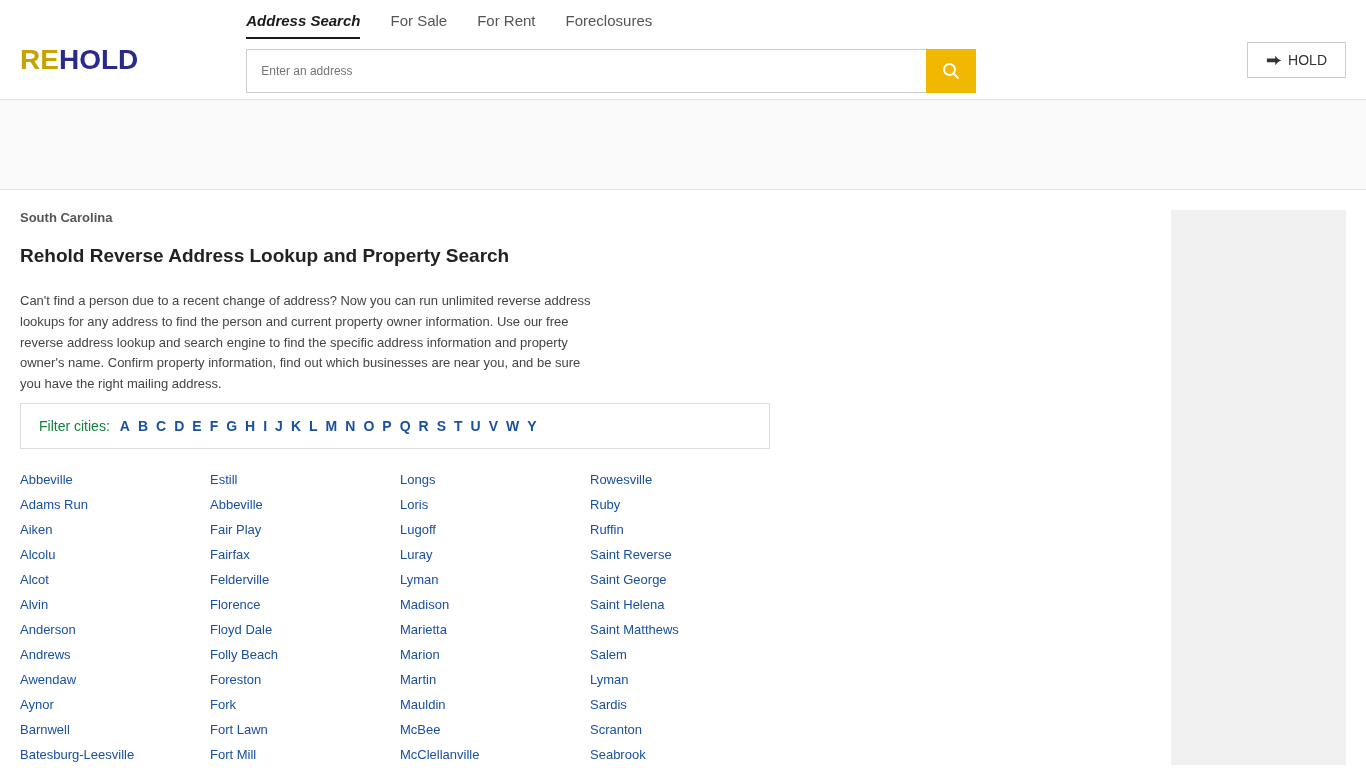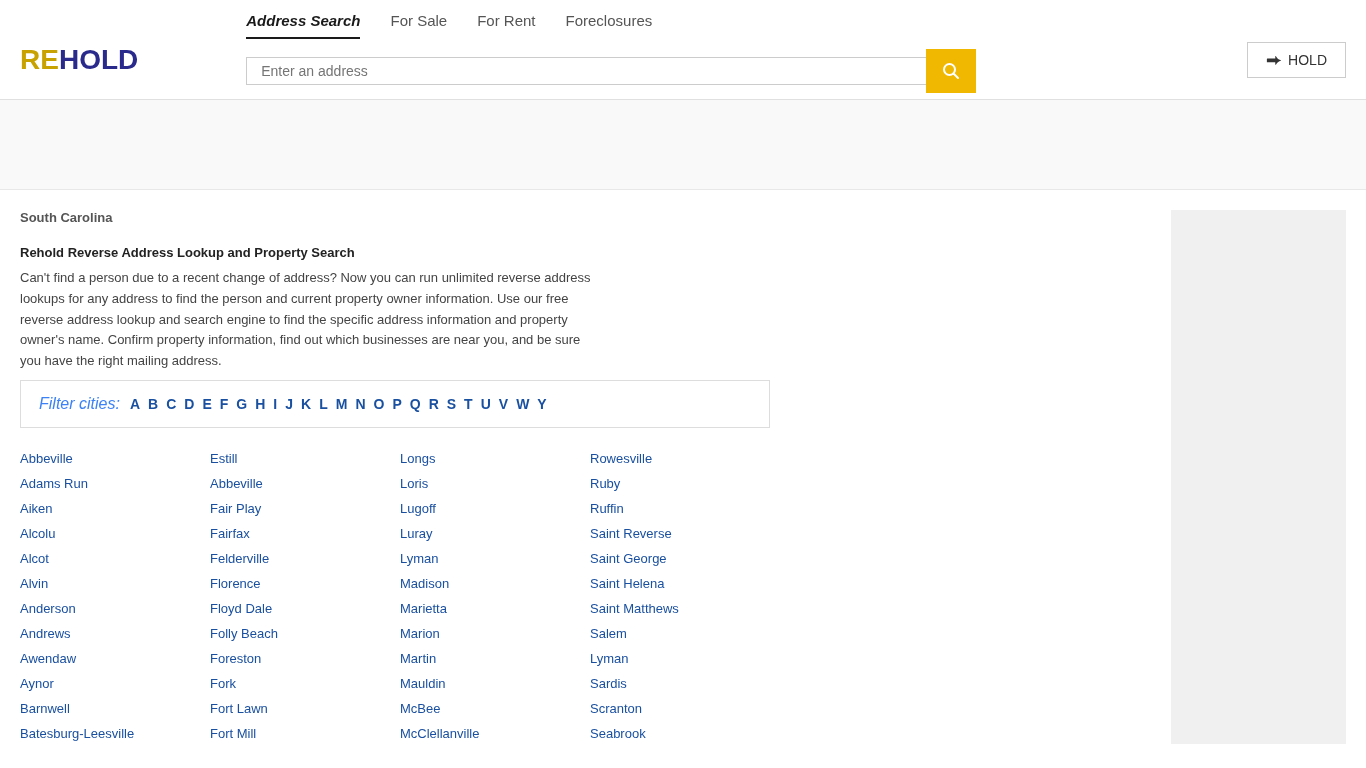--- a/index.html
+++ b/index.html
@@ -39,25 +39,25 @@
       border-bottom: 2px solid #1a1a1a;
       font-style: italic;
     }
     .search-bar-row {
       display: flex;
       align-items: center;
       margin-bottom: 6px;
     }
     .search-input {
       width: 680px;
-      height: 28px;
+      height: 44px;
       border: 1px solid #ccc;
       border-right: none;
       padding: 0 14px;
-      font-size: 14px;
+      font-size: 12px;
       outline: none;
     }
     .search-button {
       width: 50px;
       height: 44px;
       background: #f0b800;
       border: none;
       cursor: pointer;
       display: flex;
       align-items: center;
@@ -101,48 +101,47 @@
     .content-left {
       flex: 1;
     }
     .breadcrumb {
       font-size: 13px;
       color: #555;
       margin-bottom: 20px;
       font-weight: bold;
     }
     .section-title {
-      font-size: 13px;
+      font-size: 19px;
       font-weight: bold;
       color: #222;
-      margin-bottom: 8px;
+      margin-bottom: 24px;
     }
     .section-desc {
       font-size: 13px;
       color: #444;
       line-height: 1.6;
       max-width: 580px;
       margin-bottom: 8px;
     }
 
     
     .filter-box {
       border: 1px solid #ddd;
       padding: 14px 18px;
       margin-bottom: 20px;
       display: flex;
       align-items: center;
       gap: 10px;
       max-width: 750px;
     }
     .filter-label {
-      font-size: 16px;
-      color: #3b82f6;
+      font-size: 14px;
+      color: #15803d;
       white-space: nowrap;
-      font-style: italic;
     }
     .filter-letters {
       display: flex;
       gap: 8px;
       flex-wrap: wrap;
     }
     .filter-letter {
       color: #1a50a0;
       font-size: 14px;
       font-weight: bold;

